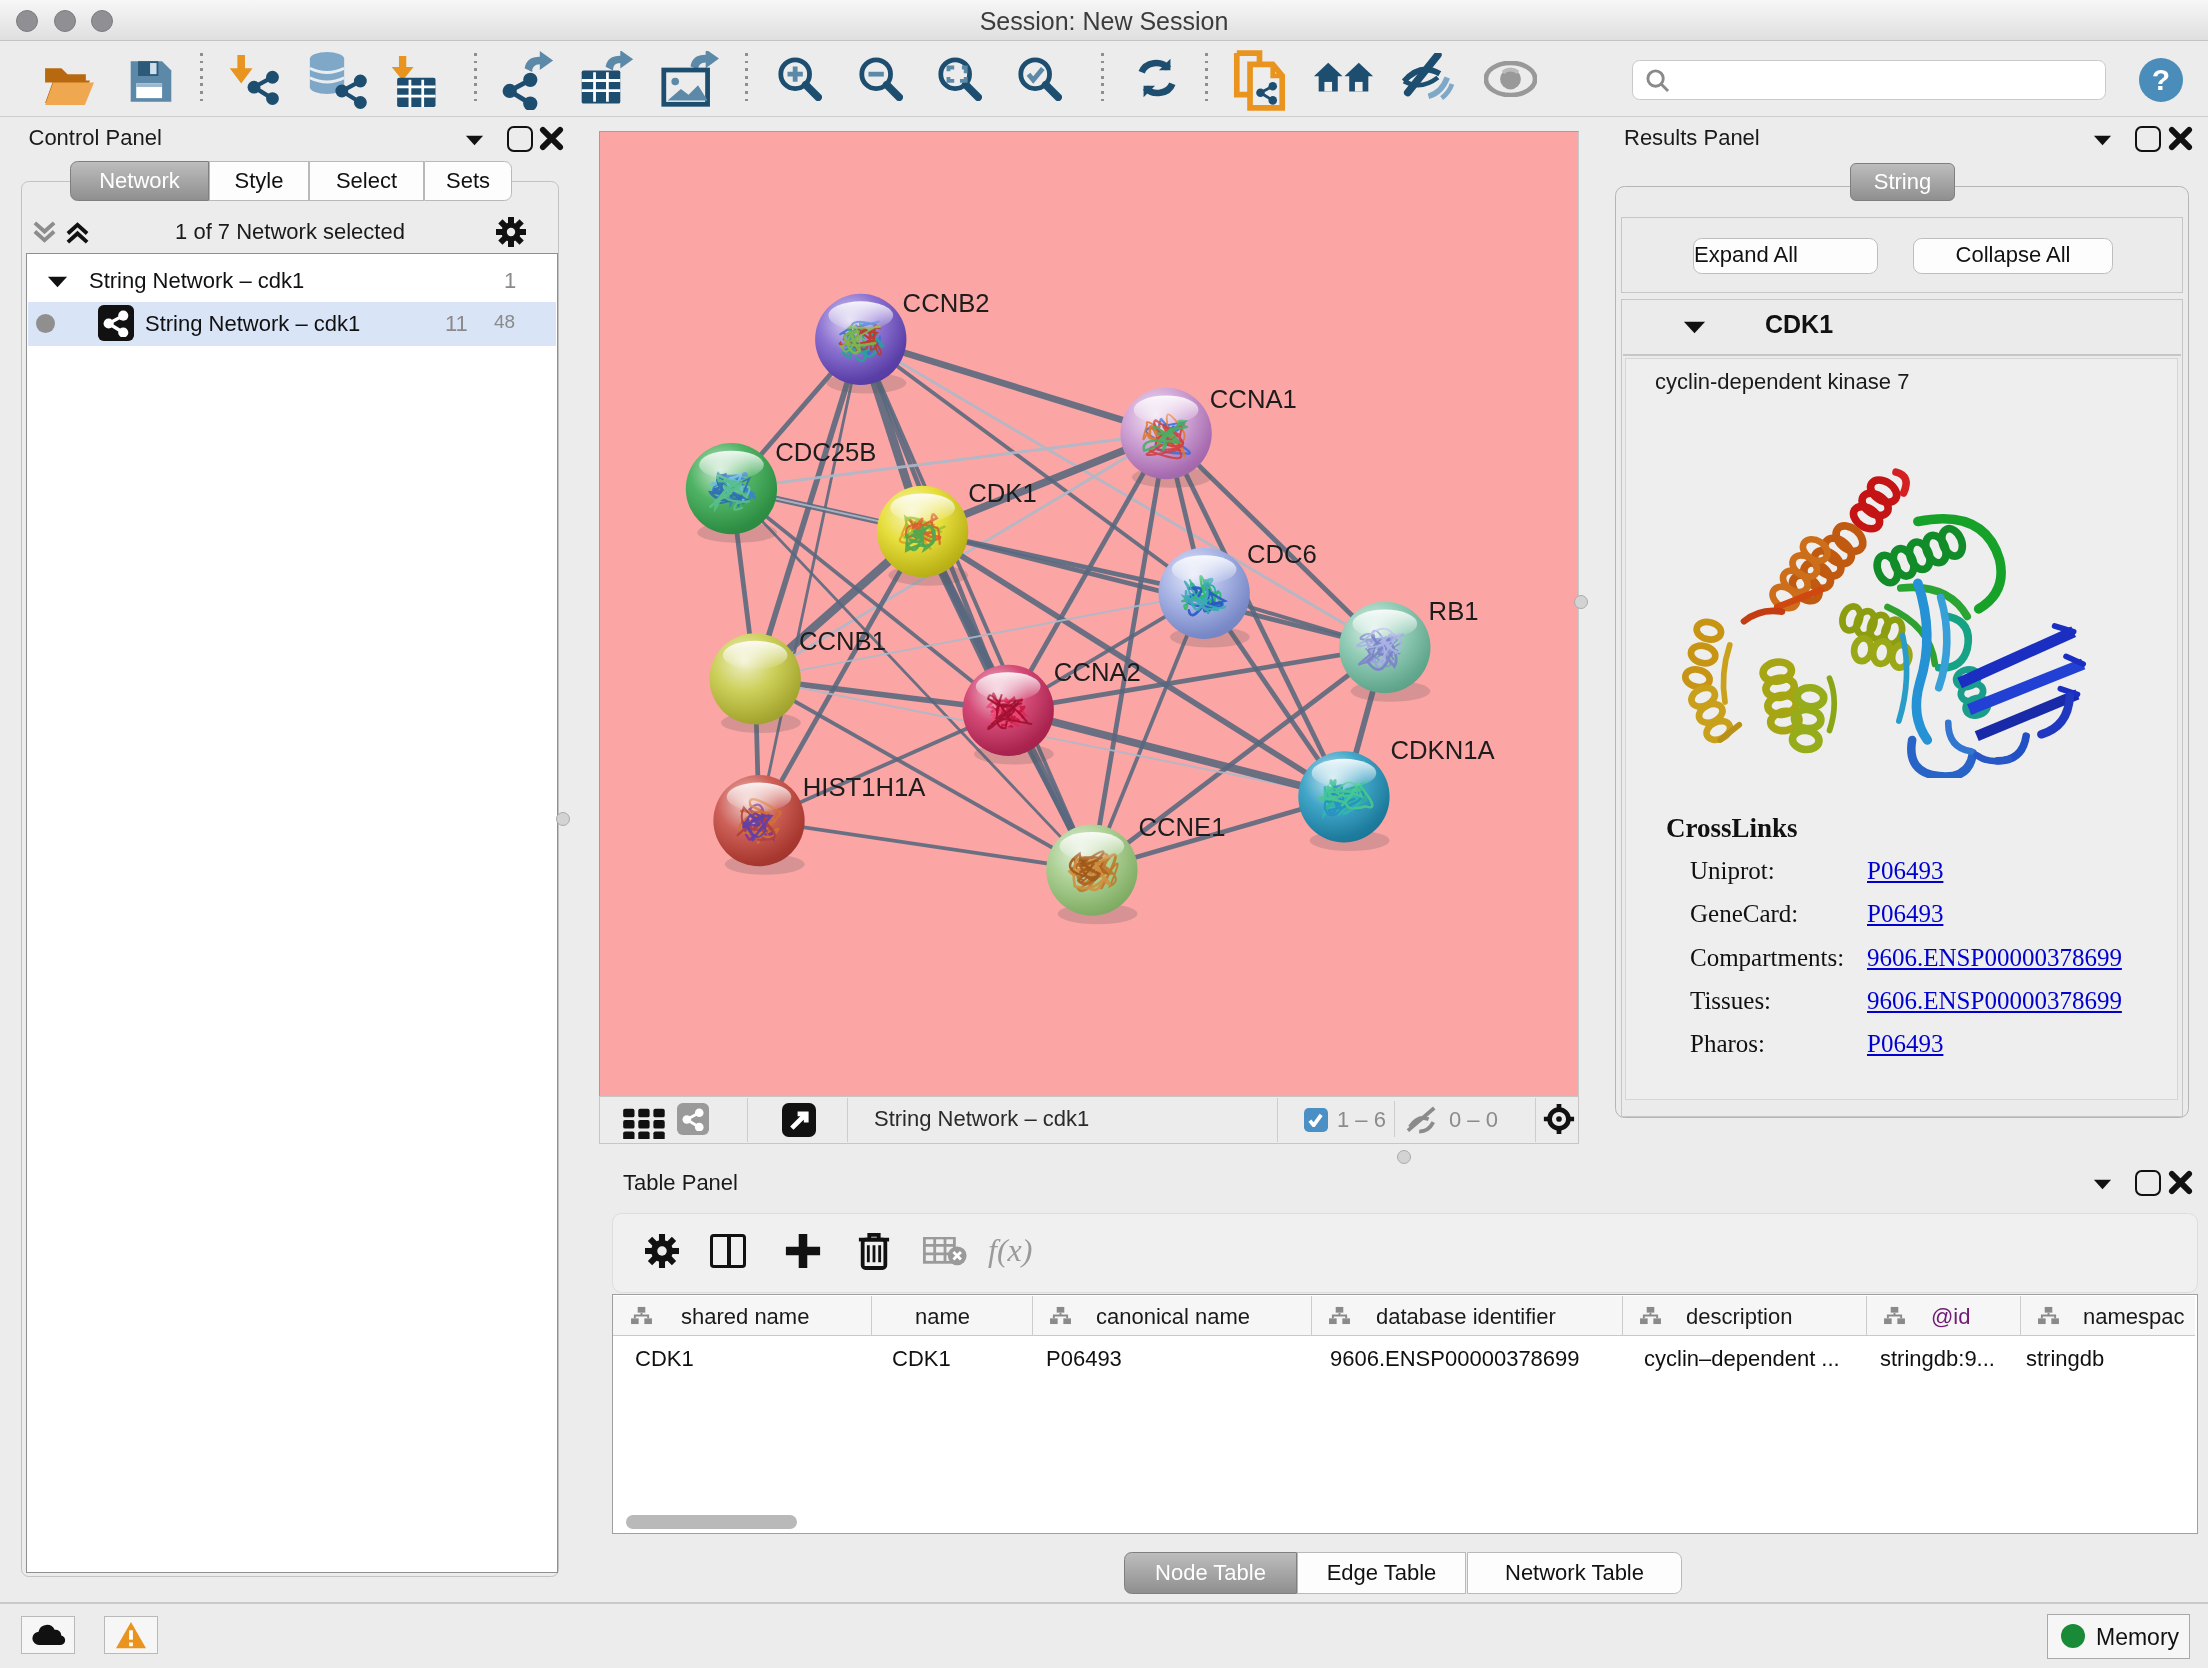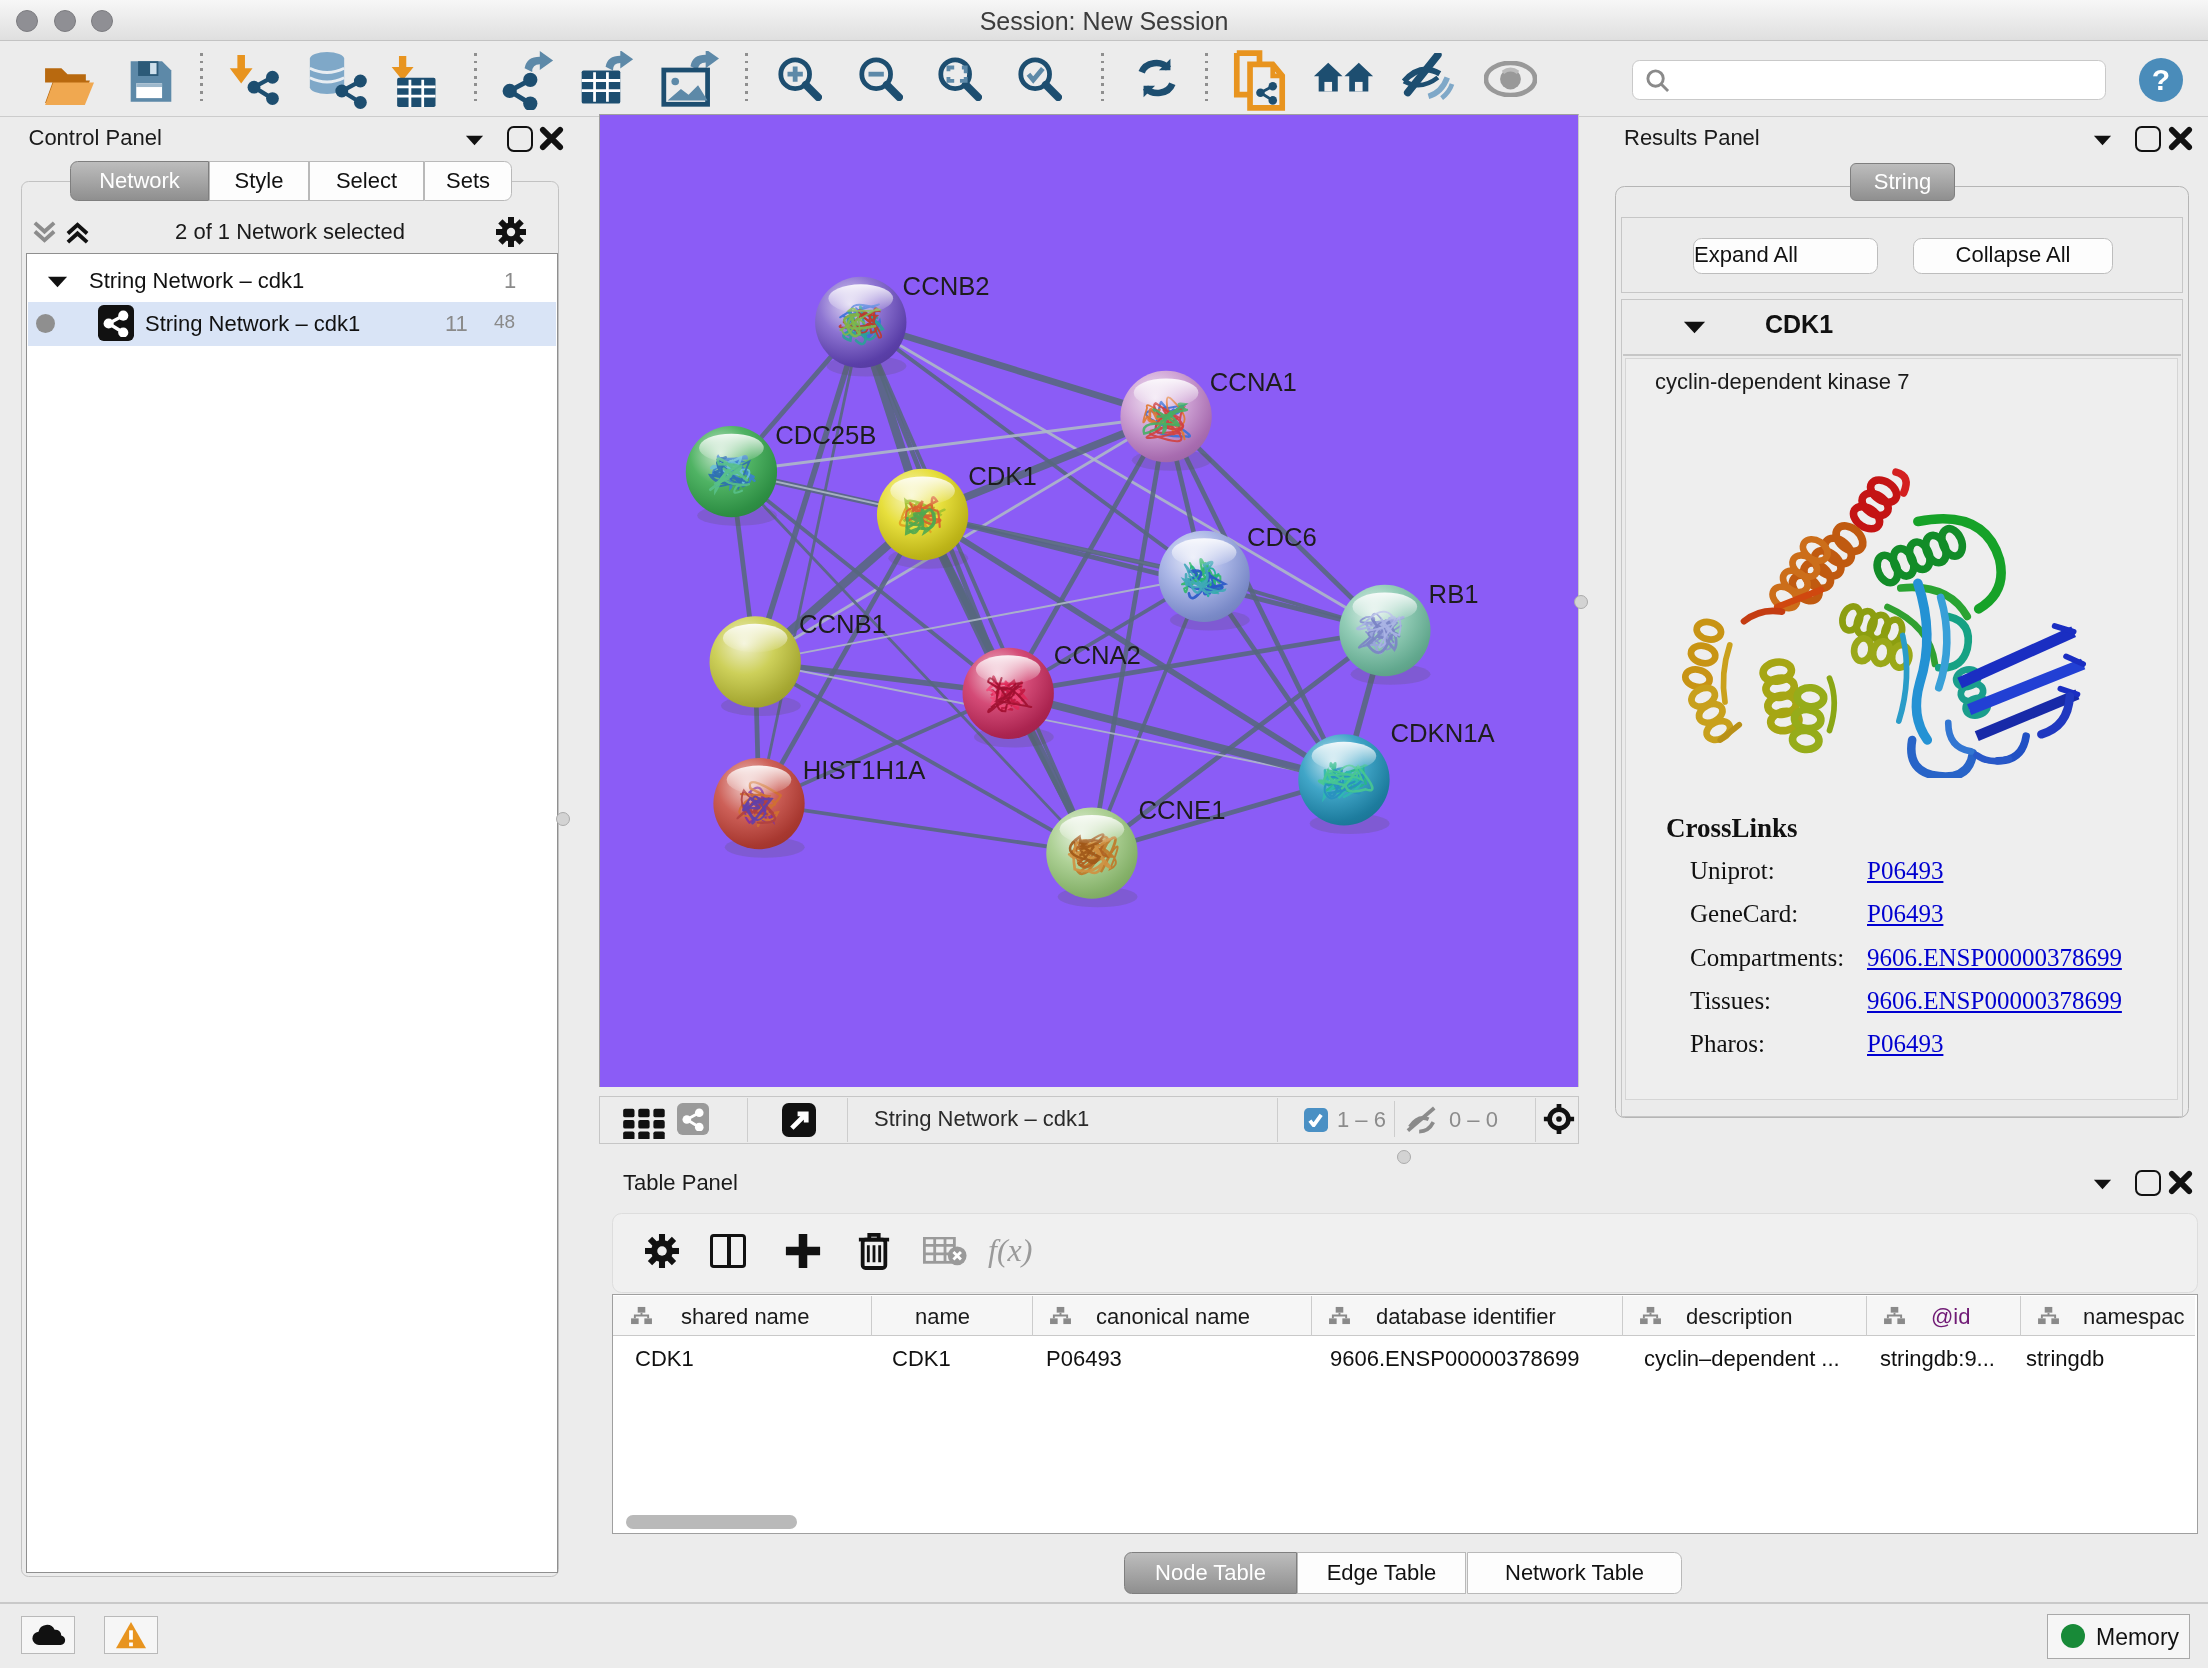--- a/index.html
+++ b/index.html
@@ -167,21 +167,21 @@
 <div class="tab tabsel" style="left:70px;top:161px;width:139px;height:40px;line-height:38px;border-radius:7.6px 0 0 7.6px">Network</div>
 <div class="tab" style="left:209px;top:161px;width:100px;height:40px;line-height:38px">Style</div>
 <div class="tab" style="left:309px;top:161px;width:115px;height:40px;line-height:38px">Select</div>
 <div class="tab" style="left:424px;top:161px;width:88px;height:40px;line-height:38px;border-radius:0 7.6px 7.6px 0">Sets</div>
 <svg style="position:absolute;left:32px;top:220px" width="25" height="25" viewBox="0 0 26 26">
     <path d="M3 3 l10 9 10 -9 M3 12 l10 9 10 -9" stroke="#8c8c8c" stroke-width="4" fill="none"></path>
   </svg>
 <svg style="position:absolute;left:65px;top:220px" width="25" height="25" viewBox="0 0 26 26">
     <path d="M3 23 l10 -9 10 9 M3 14 l10 -9 10 9" stroke="#111" stroke-width="4" fill="none"></path>
   </svg>
-<div class="abs" style="left:95px;top:219px;width:390px;text-align:center;font-size:22px;color:#1a1a1a">2 of 1 Network selected</div>
+<div class="abs" style="left:95px;top:219px;width:390px;text-align:center;font-size:22px;color:#1a1a1a">1 of 7 Network selected</div>
 <svg style="position:absolute;left:496px;top:217px" width="30" height="30" viewBox="0 0 32 32">
     <rect x="12.8" y="0" width="6.4" height="9" fill="#111" transform="rotate(0 16.0 16.0)"></rect>
     <rect x="12.8" y="0" width="6.4" height="9" fill="#111" transform="rotate(45 16.0 16.0)"></rect>
     <rect x="12.8" y="0" width="6.4" height="9" fill="#111" transform="rotate(90 16.0 16.0)"></rect>
     <rect x="12.8" y="0" width="6.4" height="9" fill="#111" transform="rotate(135 16.0 16.0)"></rect>
     <rect x="12.8" y="0" width="6.4" height="9" fill="#111" transform="rotate(180 16.0 16.0)"></rect>
     <rect x="12.8" y="0" width="6.4" height="9" fill="#111" transform="rotate(225 16.0 16.0)"></rect>
     <rect x="12.8" y="0" width="6.4" height="9" fill="#111" transform="rotate(270 16.0 16.0)"></rect>
     <rect x="12.8" y="0" width="6.4" height="9" fill="#111" transform="rotate(315 16.0 16.0)"></rect>
     <circle cx="16.0" cy="16.0" r="10.24" fill="#111"></circle>
@@ -200,21 +200,21 @@
     <g transform="translate(0,0) scale(0.5833333333333334)" fill="#fff">
       <circle cx="36" cy="10" r="9"></circle>
       <circle cx="10" cy="24" r="9"></circle>
       <circle cx="36" cy="40" r="9"></circle>
       <path d="M10 24 L36 10 M10 24 L36 40" stroke="#fff" stroke-width="6" fill="none"></path>
     </g>
   </svg>
 <div class="abs" style="left:145px;top:311px;font-size:22px;color:#111">String Network – cdk1</div>
 <div class="abs" style="left:445px;top:311px;font-size:22px;color:#8a8a8a">11</div>
 <div class="abs" style="left:494px;top:311px;font-size:19px;color:#8a8a8a">48</div>
-<div class="abs" style="left:599px;top:114px;width:980px;height:973px;background:#8b5cf6;border-left:1.9px solid #9f9f9f;border-top:1.9px solid #9f9f9f;border-right:1.9px solid #c9c9c9">
+<div class="abs" style="left:599px;top:131px;width:980px;height:973px;background:#fca5a5;border-left:1.9px solid #9f9f9f;border-top:1.9px solid #9f9f9f;border-right:1.9px solid #c9c9c9">
 <svg width="980" height="973" viewBox="0 0 1030 1023" style="position:absolute;left:0;top:0">
       <defs>
         <radialGradient id="g0" cx="38%" cy="30%" r="75%">
           <stop offset="0%" stop-color="#dfd8f2"></stop>
           <stop offset="45%" stop-color="#8d74d2"></stop>
           <stop offset="88%" stop-color="#5a3fa8"></stop>
           <stop offset="100%" stop-color="#553b9f"></stop>
         </radialGradient>
         <clipPath id="c0">
           <circle cx="274" cy="218" r="44"></circle>

